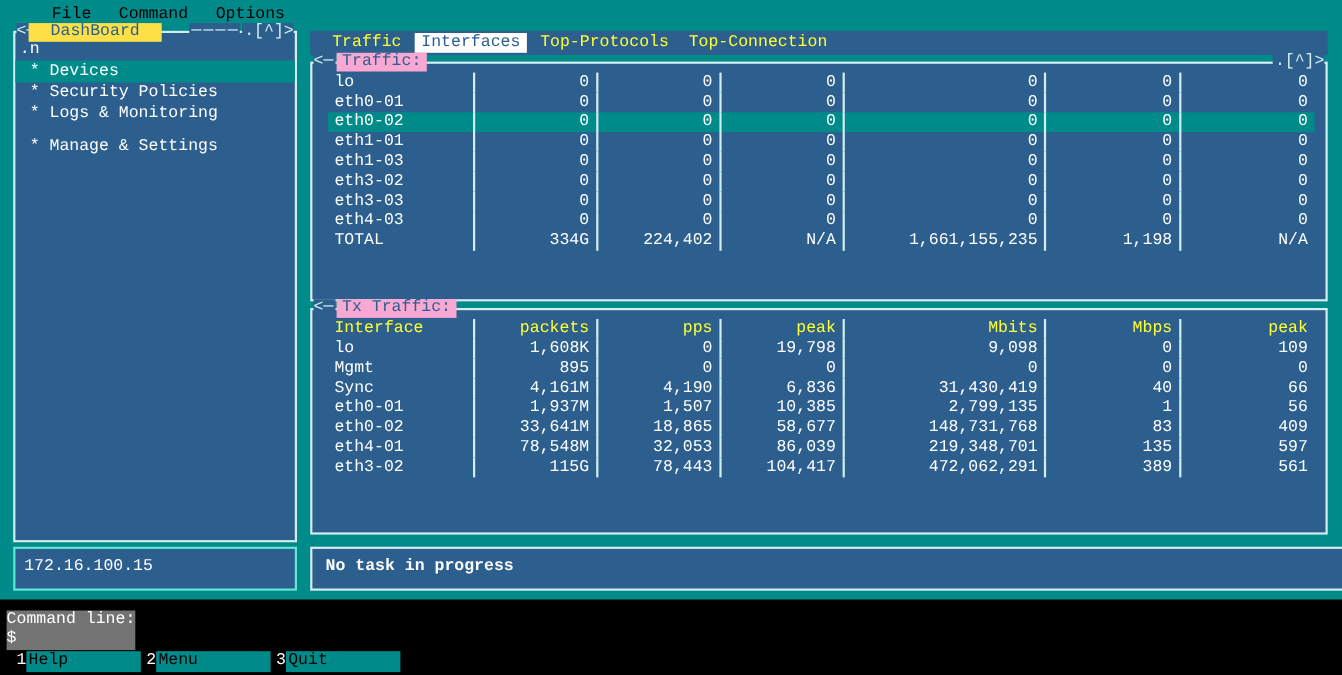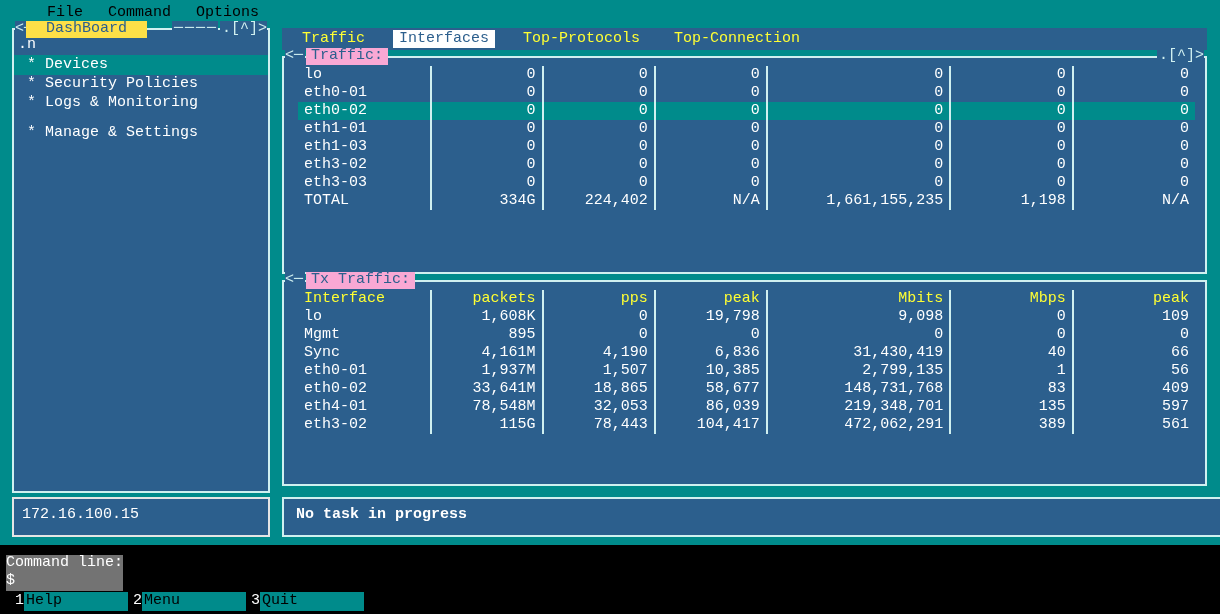--- a/index.html
+++ b/index.html
@@ -99,21 +99,21 @@
     left: 282px; top: 28px;
     width: 925px; height: 510px;
   }
   .tabs {
     width: 100%; height: 22px;
     background: #2c5f8d;
     display: flex;
     align-items: center;
     padding-left: 14px;
     box-sizing: border-box;
-    gap: 22px;
+    gap: 6px;
   }
   .tab {
     color: #ffff33;
     padding: 1px 6px;
     cursor: pointer;
   }
   .tab.sel {
     background: #fff;
     color: #2c5f8d;
   }
@@ -174,21 +174,21 @@
   tr.hl td.leftcol { background: #008b8b; }
 
   .panel1 table.data td.leftcol { border-left: none; }
   .panel2 table.data td.leftcol, .panel2 table.data th.leftcol { border-left: none; }
 
   .ipbox {
     position: absolute;
     left: 12px; top: 497px;
     width: 258px; height: 40px;
     background: #2c5f8d;
-    border: 2px solid #e5e5e5;
+    border: 2px solid #5eead4;
     box-sizing: border-box;
     color: #fff;
     padding: 8px 8px;
   }
   .taskbox {
     position: absolute;
     left: 282px; top: 497px;
     width: 1119px; height: 40px;
     background: #2c5f8d;
     border: 2px solid #d0f0f0;
@@ -315,20 +315,29 @@
               <td class="leftcol">eth3-02</td>
               <td class="num">0</td>
               <td class="num">0</td>
               <td class="num">0</td>
               <td class="num">0</td>
               <td class="num">0</td>
               <td class="num">0</td>
             </tr>
             <tr>
               <td class="leftcol">eth3-03</td>
+              <td class="num">0</td>
+              <td class="num">0</td>
+              <td class="num">0</td>
+              <td class="num">0</td>
+              <td class="num">0</td>
+              <td class="num">0</td>
+            </tr>
+            <tr>
+              <td class="leftcol">eth4-03</td>
               <td class="num">0</td>
               <td class="num">0</td>
               <td class="num">0</td>
               <td class="num">0</td>
               <td class="num">0</td>
               <td class="num">0</td>
             </tr>
             <tr>
               <td class="leftcol">TOTAL</td>
               <td class="num">334G</td>

